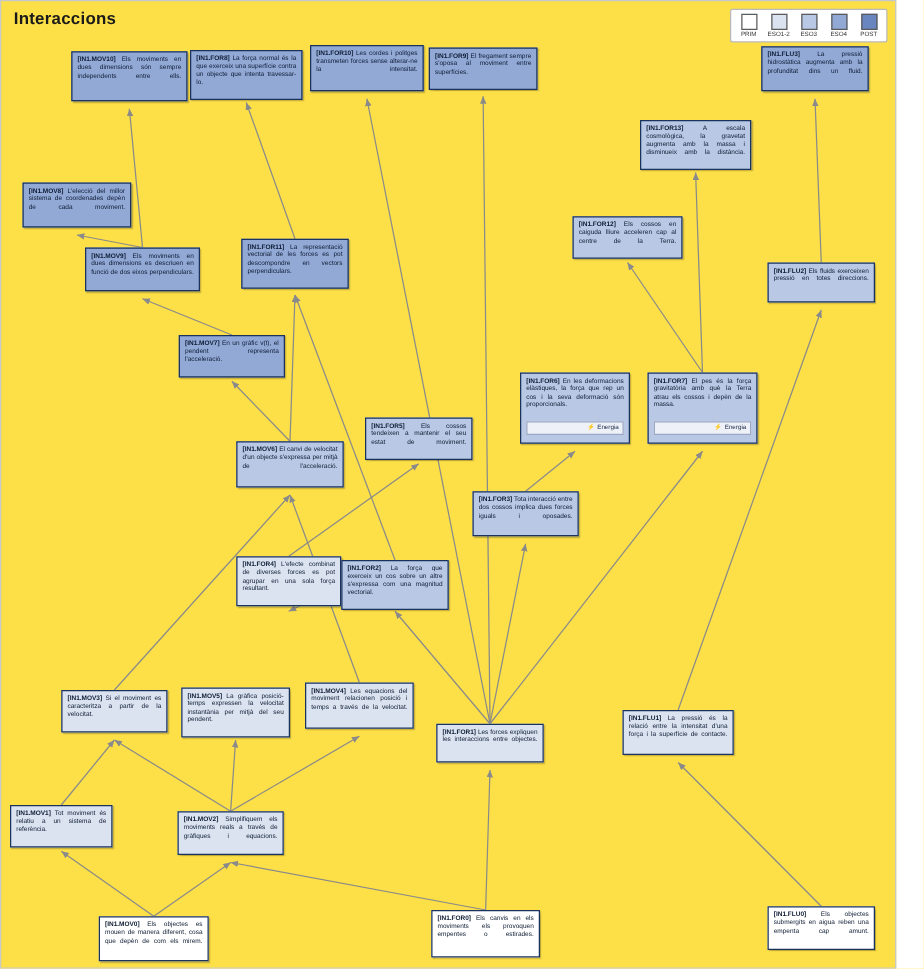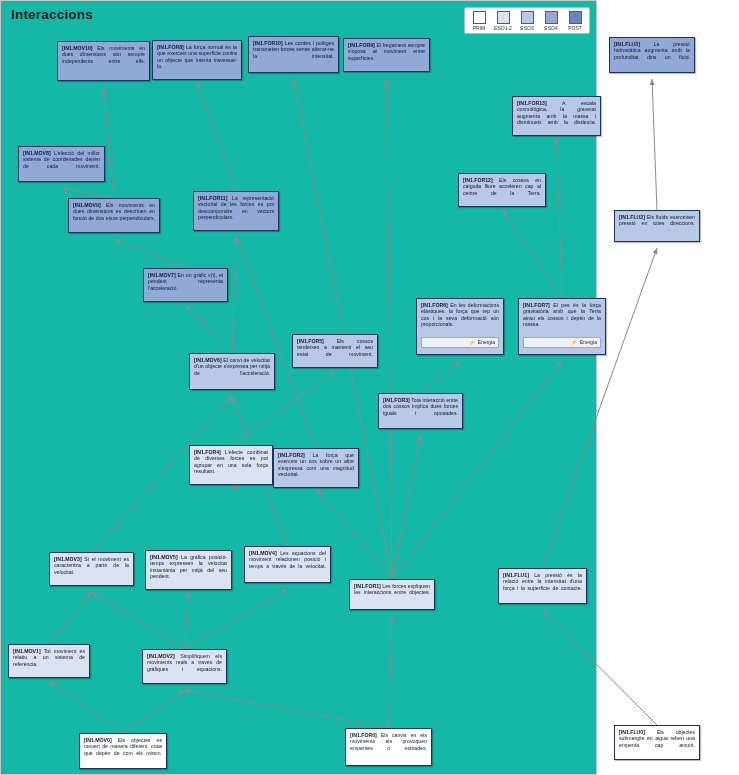--- a/index.html
+++ b/index.html
@@ -4,24 +4,24 @@
 <style>
   html,body{margin:0;padding:0;}
   body{
     width:739px;height:775px;
     background:#ffffff;
     font-family:"Liberation Sans", sans-serif;
     overflow:hidden;
     position:relative;
   }
   #canvas{
-    position:absolute;left:0;top:0;width:597px;height:775px;
+    position:absolute;left:0;top:0;width:717px;height:775px;
     border:1px solid #c8c8c8;
     box-sizing:border-box;
-    background:#14b8a6;
+    background:#fde047;
   }
   #edges{position:absolute;left:0;top:0;width:739px;height:775px;pointer-events:none;}
   #title{
     position:absolute;left:10px;top:6px;
     font-size:13.5px;font-weight:bold;color:#1a1a1a;
     letter-spacing:.2px;
   }
   
   #legend{
     position:absolute;right:6px;top:6px;

